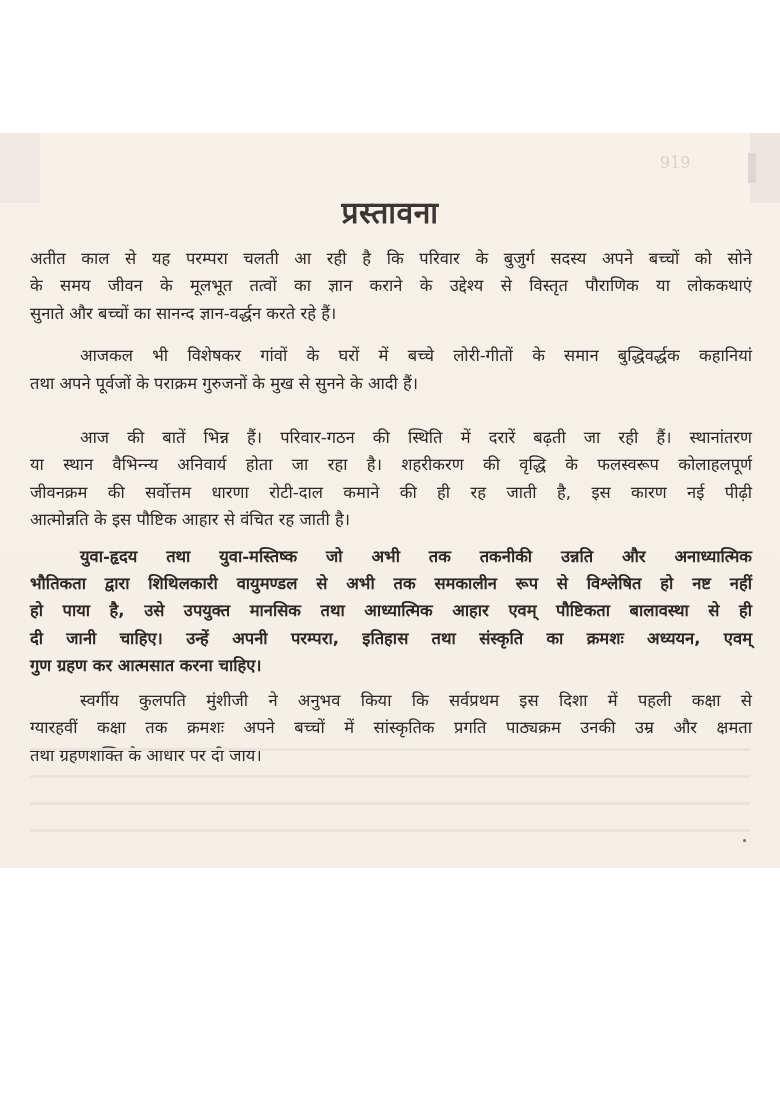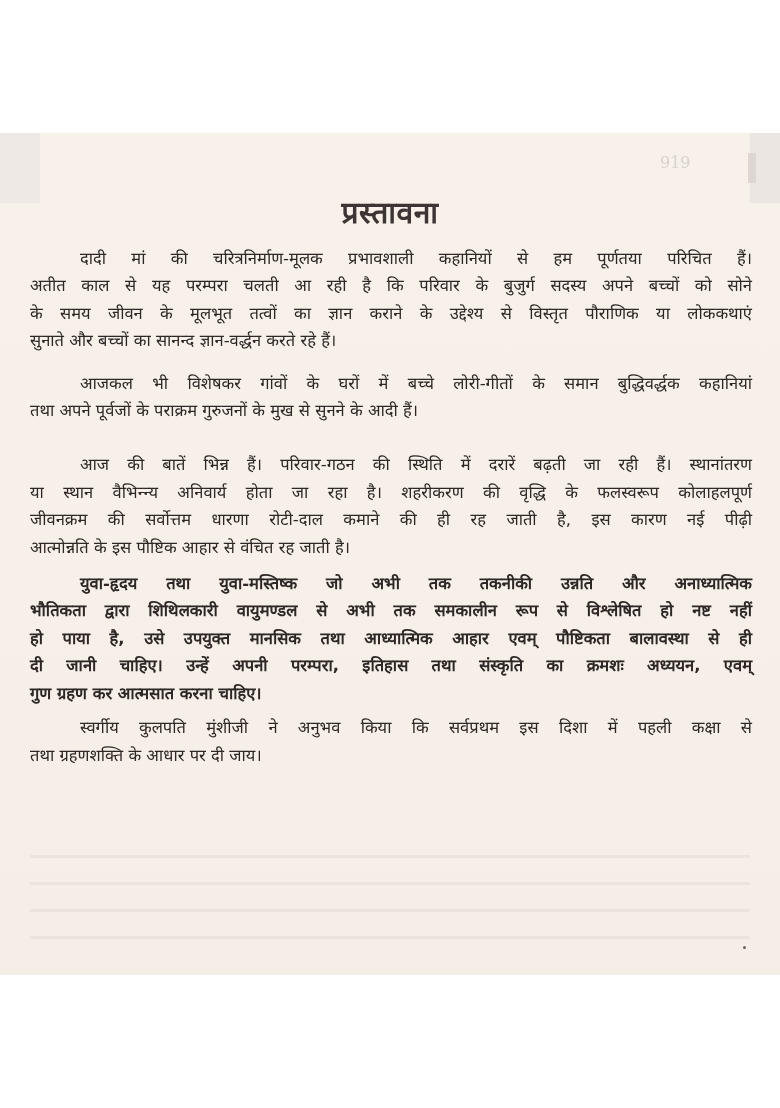--- a/index.html
+++ b/index.html
@@ -12,21 +12,21 @@
     height: 1108px;
     position: relative;
     overflow: hidden;
     font-family: "DejaVu Sans", "Liberation Sans", sans-serif;
   }
   .page {
     position: absolute;
     left: 0;
     top: 133px;
     width: 780px;
-    height: 842px;
+    height: 735px;
     background: linear-gradient(180deg, #f7f1ea 0%, #f6f0e8 50%, #f5eee6 100%);
     overflow: hidden;
   }
   .bleed-left {
     position: absolute;
     left: 0; top: 0;
     width: 40px; height: 70px;
     background: #ece7e3;
     opacity: 0.8;
   }
@@ -115,21 +115,20 @@
   <div class="bleed-left"></div>
   <div class="bleed-right"></div>
   <div class="bleed-mark"></div>
   <div class="bleed-num">919</div>
 
   <h1 class="title">प्रस्तावना</h1>
 
   <div class="body-text">
 
     <div class="para-block" style="margin-bottom:15px;">
-      <span class="line first">दादी मां की चरित्रनिर्माण-मूलक प्रभावशाली कहानियों से हम पूर्णतया परिचित हैं।</span>
       <span class="line">अतीत काल से यह परम्परा चलती आ रही है कि परिवार के बुजुर्ग सदस्य अपने बच्चों को सोने</span>
       <span class="line">के समय जीवन के मूलभूत तत्वों का ज्ञान कराने के उद्देश्य से विस्तृत पौराणिक या लोककथाएं</span>
       <span class="line last">सुनाते और बच्चों का सानन्द ज्ञान-वर्द्धन करते रहे हैं।</span>
     </div>
 
     <div class="para-block" style="margin-bottom:27px;">
       <span class="line first">आजकल भी विशेषकर गांवों के घरों में बच्चे लोरी-गीतों के समान बुद्धिवर्द्धक कहानियां</span>
       <span class="line last">तथा अपने पूर्वजों के पराक्रम गुरुजनों के मुख से सुनने के आदी हैं।</span>
     </div>
 
@@ -143,20 +142,21 @@
     <div class="para-block" style="margin-bottom:7px;font-weight:bold;">
       <span class="line first">युवा-हृदय तथा युवा-मस्तिष्क जो अभी तक तकनीकी उन्नति और अनाध्यात्मिक</span>
       <span class="line">भौतिकता द्वारा शिथिलकारी वायुमण्डल से अभी तक समकालीन रूप से विश्लेषित हो नष्ट नहीं</span>
       <span class="line">हो पाया है, उसे उपयुक्त मानसिक तथा आध्यात्मिक आहार एवम् पौष्टिकता बालावस्था से ही</span>
       <span class="line">दी जानी चाहिए। उन्हें अपनी परम्परा, इतिहास तथा संस्कृति का क्रमशः अध्ययन, एवम्</span>
       <span class="line last">गुण ग्रहण कर आत्मसात करना चाहिए।</span>
     </div>
 
     <div class="para-block">
       <span class="line first">स्वर्गीय कुलपति मुंशीजी ने अनुभव किया कि सर्वप्रथम इस दिशा में पहली कक्षा से</span>
+      <span class="line">ग्यारहवीं कक्षा तक क्रमशः अपने बच्चों में सांस्कृतिक प्रगति पाठ्यक्रम उनकी उम्र और क्षमता</span>
       <span class="line last">तथा ग्रहणशक्ति के आधार पर दी जाय।</span>
     </div>
   </div>
 
   <div class="ghost-lines">
     <div class="ghost-line"></div>
     <div class="ghost-line"></div>
     <div class="ghost-line"></div>
     <div class="ghost-line"></div>
   </div>

